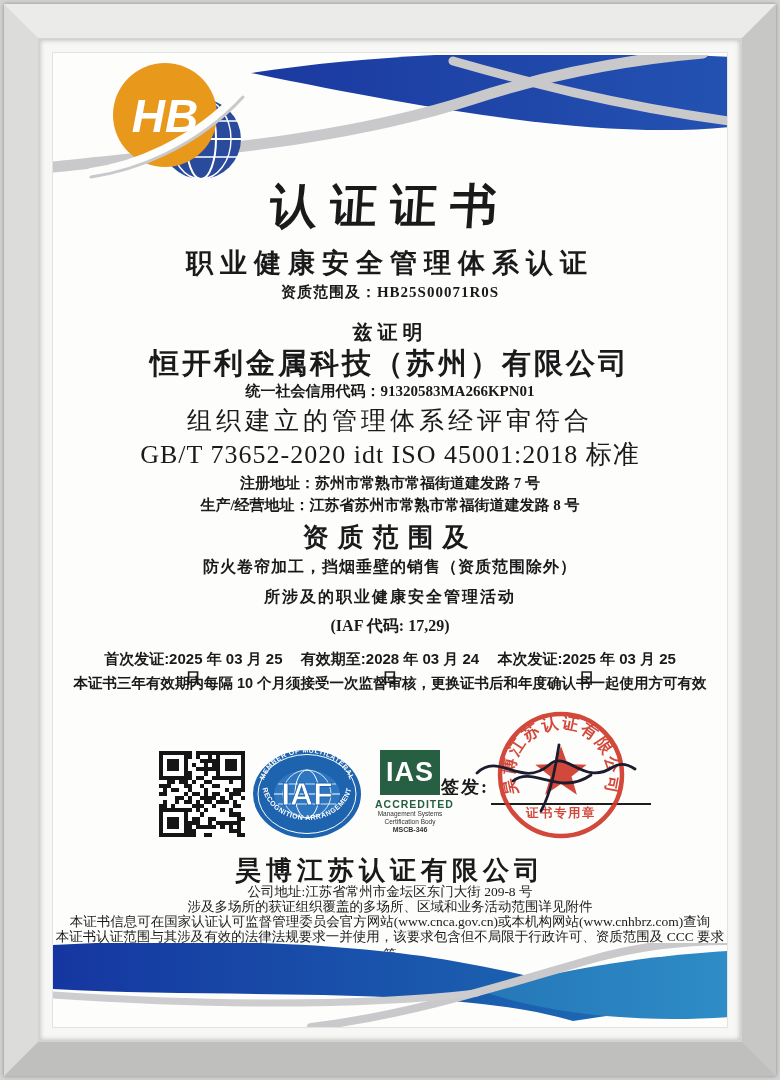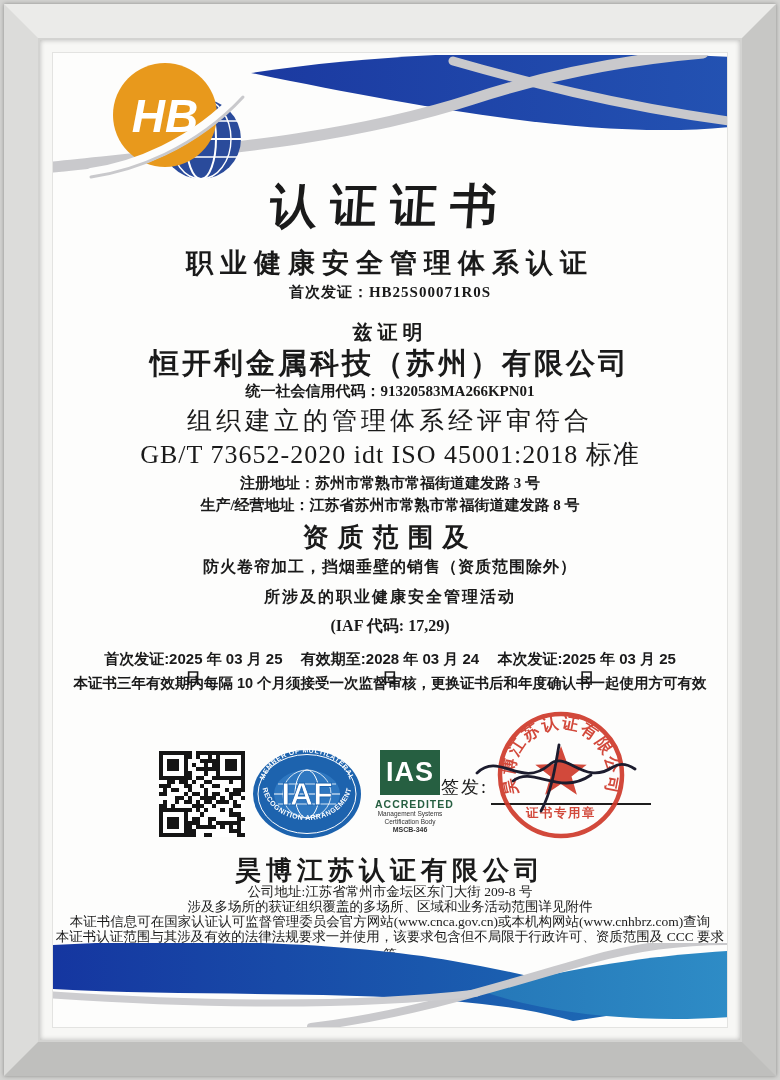--- a/index.html
+++ b/index.html
@@ -41,21 +41,21 @@
   .iaf-mark { position:absolute; left:199px; top:695px; }
   .ias-mark { position:absolute; left:322px; top:697px; width:70px; text-align:center; }
   .ias-box  { width:60px; height:45px; margin:0 auto; background:#265f41; color:#fff;
               font-family:"Liberation Sans","DejaVu Sans",sans-serif; font-weight:700; font-size:27px;
               display:flex; align-items:center; justify-content:center; letter-spacing:1px; }
   .ias-acc  { margin-top:3px; color:#265f41; font-family:"Liberation Sans","DejaVu Sans",sans-serif;
               font-weight:700; font-size:10.5px; letter-spacing:1px; }
   .ias-sub  { color:#333; font-family:"Liberation Sans","DejaVu Sans",sans-serif; font-size:6.5px; line-height:8px; }
   .ias-code { font-weight:700; font-size:7px; }
 
-  .sign-label { position:absolute; left:388px; top:722px; font-size:18px; font-weight:400; letter-spacing:2px; }
+  .sign-label { position:absolute; left:388px; top:722px; font-size:18px; font-weight:700; letter-spacing:2px; }
   .sig-line   { position:absolute; left:438px; top:750px; width:160px; height:2px; background:#1d1d1d; }
   .seal-wrap  { position:absolute; left:408px; top:652px; }
 
   
   .issuer   { top:800px; font-size:26px; font-weight:700; letter-spacing:5px; }
   .fline1   { top:830px; font-size:13.5px; font-weight:500; }
   .fline2   { top:845px; font-size:13.5px; font-weight:500; }
   .fline3   { top:860px; font-size:13.5px; font-weight:500; }
   .fline4   { top:875px; font-size:13.5px; font-weight:500; }
 
@@ -92,31 +92,31 @@
         <circle cx="112" cy="60" r="52" fill="#e8991c"></circle>
         <text x="112" y="77" text-anchor="middle" font-family="Liberation Sans, DejaVu Sans, sans-serif" font-size="46" font-weight="800" font-style="italic" fill="#ffffff">HB</text>
         <path d="M38,118 C80,112 140,90 188,38" fill="none" stroke="#fdfdfc" stroke-width="10" stroke-linecap="round"></path>
         <path d="M38,122 C80,116 142,94 190,42" fill="none" stroke="#c9c9cc" stroke-width="3" stroke-linecap="round"></path>
       </g>
     </svg>
 
     <div class="abs title">认证证书</div>
     <div class="abs subtitle">职业健康安全管理体系认证</div>
     <div class="abs certno">
-      <span>首次发证：</span><span>HB25S00071R0S</span>
+      <span>资质范围及：</span><span>HB25S00071R0S</span>
     </div>
 
     <div class="abs hereby">兹证明</div>
     <div class="abs company">恒开利金属科技（苏州）有限公司</div>
     <div class="abs credit">
       <span>统一社会信用代码：</span><span>91320583MA266KPN01</span>
     </div>
     <div class="abs conform">组织建立的管理体系经评审符合</div>
     <div class="abs standard">GB/T 73652-2020 idt ISO 45001:2018 标准</div>
-    <div class="abs regaddr">注册地址：苏州市常熟市常福街道建发路 3 号</div>
+    <div class="abs regaddr">注册地址：苏州市常熟市常福街道建发路 7 号</div>
     <div class="abs opaddr">生产/经营地址：江苏省苏州市常熟市常福街道建发路 8 号</div>
 
     <div class="abs scopetitle">资质范围及</div>
     <div class="abs scope1">防火卷帘加工，挡烟垂壁的销售（资质范围除外）</div>
     <div class="abs scope2">所涉及的职业健康安全管理活动</div>
     <div class="abs iafcode">(IAF 代码: 17,29)</div>
 
     <div class="abs datesrow">
       <span>首次发证:2025 年 03 月 25 日</span>
       <span>有效期至:2028 年 03 月 24 日</span>

